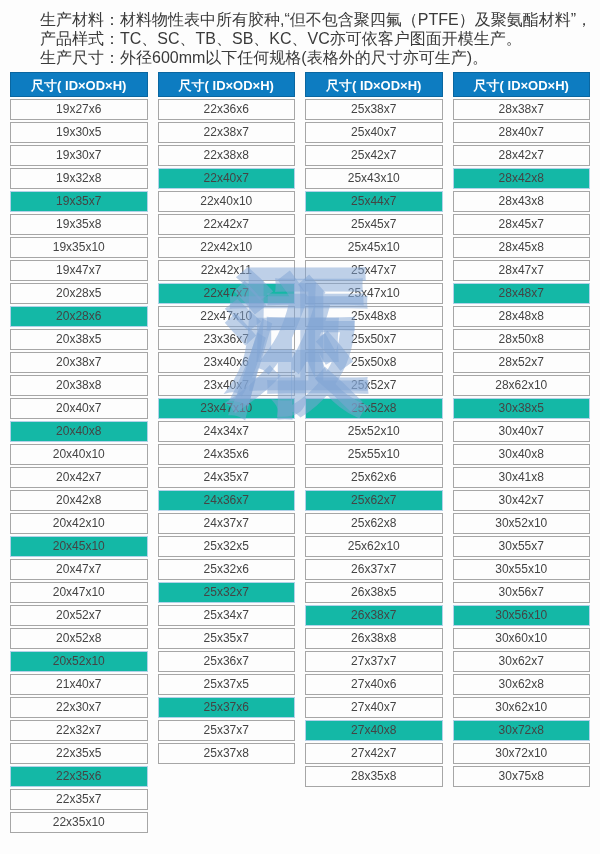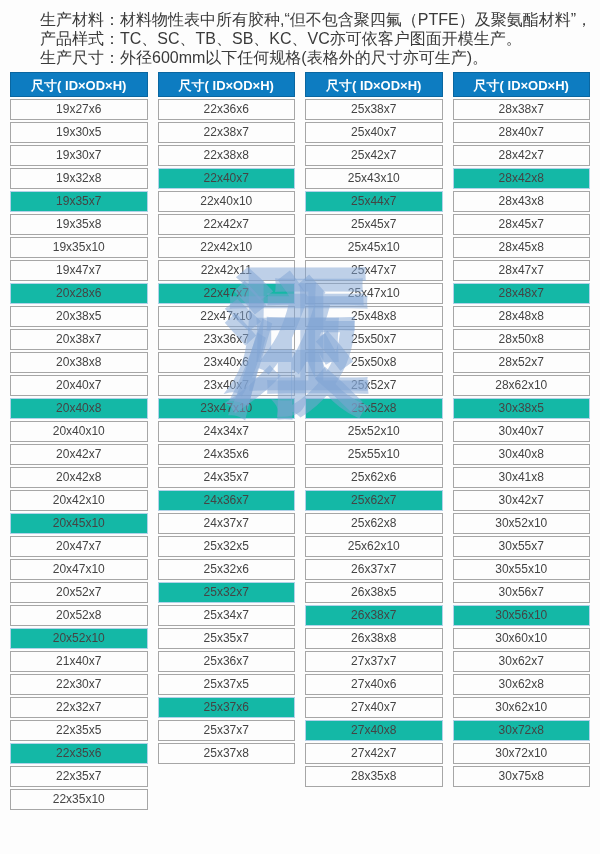--- a/index.html
+++ b/index.html
@@ -91,20 +91,21 @@
       <div class="col-header">尺寸( ID×OD×H)</div>
       <div class="col-body">
           <div class="cell">19x27x6</div>
           <div class="cell">19x30x5</div>
           <div class="cell">19x30x7</div>
           <div class="cell">19x32x8</div>
           <div class="cell hl">19x35x7</div>
           <div class="cell">19x35x8</div>
           <div class="cell">19x35x10</div>
           <div class="cell">19x47x7</div>
+          <div class="cell">20x28x5</div>
           <div class="cell hl">20x28x6</div>
           <div class="cell">20x38x5</div>
           <div class="cell">20x38x7</div>
           <div class="cell">20x38x8</div>
           <div class="cell">20x40x7</div>
           <div class="cell hl">20x40x8</div>
           <div class="cell">20x40x10</div>
           <div class="cell">20x42x7</div>
           <div class="cell">20x42x8</div>
           <div class="cell">20x42x10</div>

